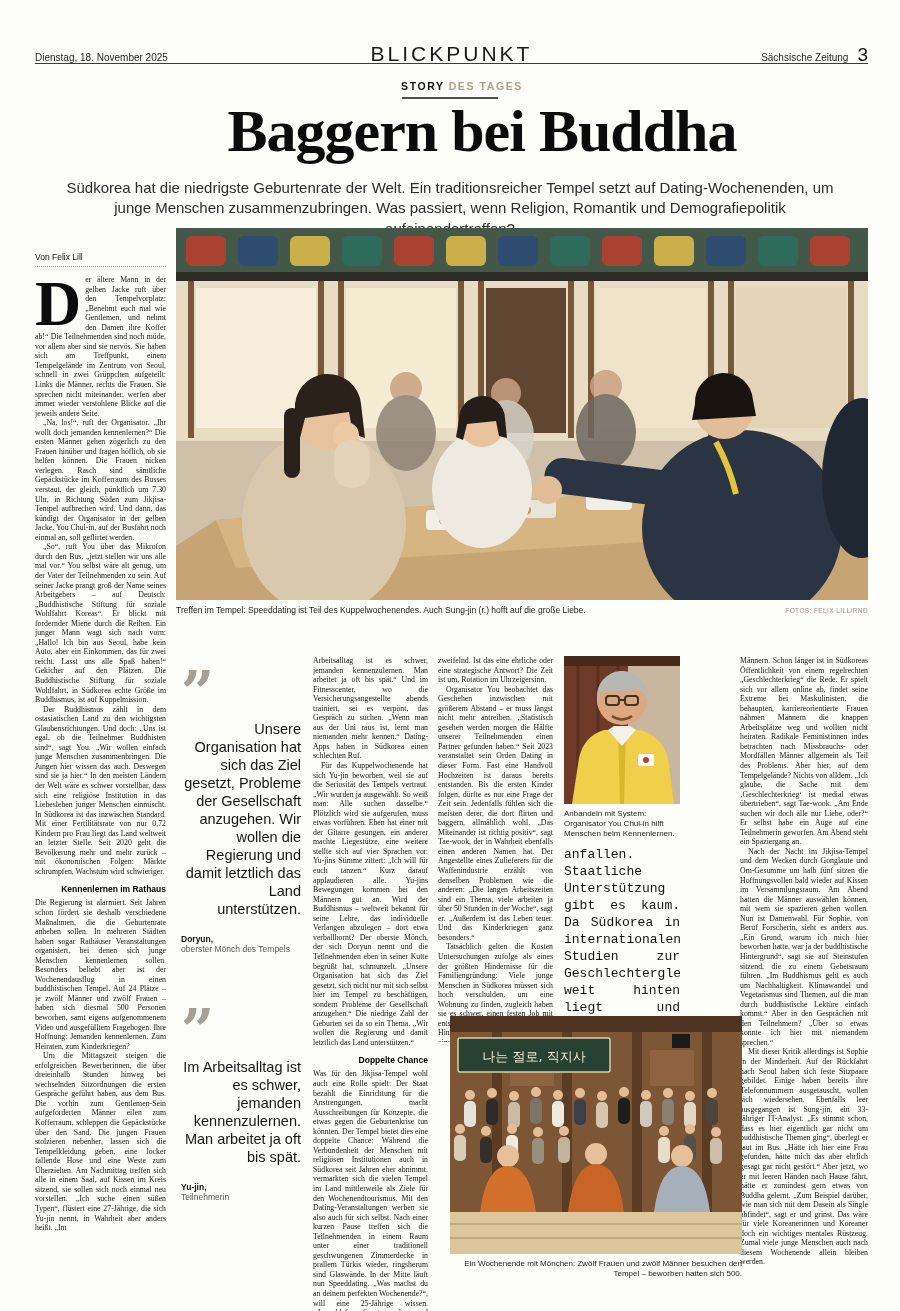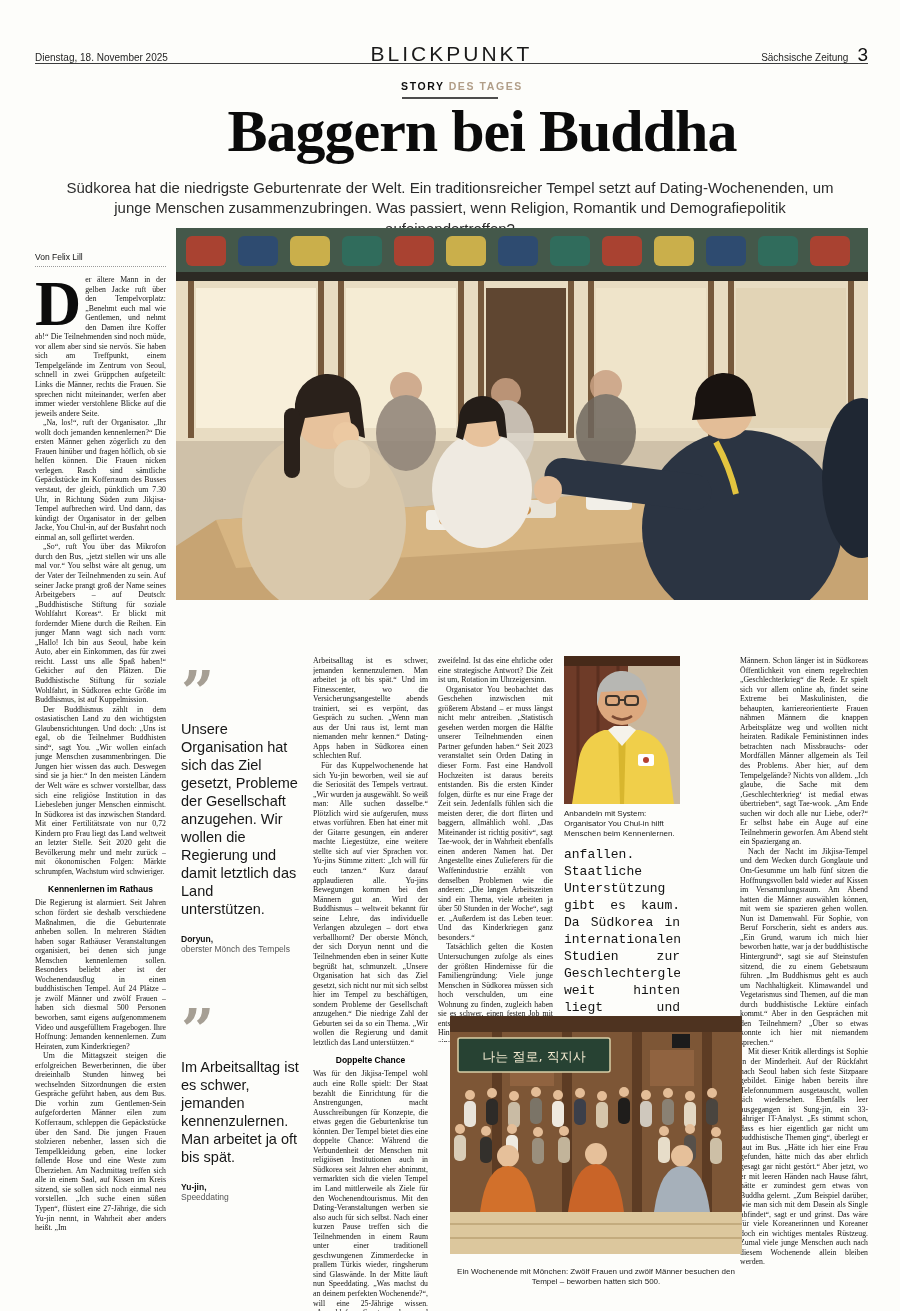--- a/index.html
+++ b/index.html
@@ -27,39 +27,39 @@
   .txtcol p.ind{text-indent:8px;}
   .col1{left:35px;top:222px;width:131px;height:1080px;}
   .colB{left:313px;top:626px;width:115px;height:682px;}
   .colC{left:438px;top:626px;width:115px;height:386px;}
   .colD{left:564px;top:626px;width:116px;height:392px;}
   .colD p{font-size:13px;line-height:17px;font-family:Liberation Mono, monospace;}
   .colE{left:740px;top:626px;width:128px;height:682px;}
 
   .byline{font:8.5px "Liberation Sans",sans-serif;color:#111;padding-bottom:4px;border-bottom:1px dotted #9b9b9b;margin-bottom:8px;}
   .dc{float:left;font:700 64px/50px "Liberation Serif",serif;padding:4px 4px 0 0;color:#0c0c0c;}
-  .xh{font:700 8.5px "Liberation Sans",sans-serif;text-align:center;margin:8px 0 4px;color:#000;}
+  .xh{font:700 8.5px "Liberation Sans",sans-serif;text-align:right;margin:8px 0 4px;color:#000;}
 
   
   .quotes{position:absolute;left:181px;top:672px;width:120px;}
   .quoteblk+.quoteblk{margin-top:56px;}
   .qmark{display:block;font:700 58px/40px "DejaVu Serif",serif;color:#a69f94;height:36px;}
-  .qtext{font:14.5px/18px "Liberation Sans",sans-serif;color:#161616;margin:12px 0 16px;}
+  .qtext{font:14.5px/18px "Liberation Sans",sans-serif;color:#161616;margin:12px 0 16px;text-align:right;}
   .qname{font:700 8.5px "Liberation Sans",sans-serif;color:#111;}
   .qrole{font:8.5px "Liberation Sans",sans-serif;color:#565656;}
 
   
   figure{margin:0;padding:0;}
   .main-photo{position:absolute;left:176px;top:228px;width:692px;height:372px;}
   .cap-row{position:absolute;left:176px;top:605px;width:692px;display:flex;justify-content:space-between;align-items:flex-start;}
   .cap{font:8.5px/11px "Liberation Sans",sans-serif;color:#1b1b1b;}
   .credit{font:6.5px "Liberation Sans",sans-serif;color:#97908a;letter-spacing:.4px;white-space:nowrap;margin-left:24px;padding-top:2px;}
   .pcap{font:8px/10px "Liberation Sans",sans-serif;color:#1b1b1b;margin:5px 0 7px;text-align:left;}
   .group-photo{position:absolute;left:438px;top:1016px;width:292px;padding-left:12px;}
-  .gcap{font:8px/10px "Liberation Sans",sans-serif;color:#1b1b1b;margin-top:13px;text-align:center;}
+  .gcap{font:8px/10px "Liberation Sans",sans-serif;color:#1b1b1b;margin-top:5px;text-align:right;}
   svg{display:block;}
   .skin{fill:#e4bd97;}
 </style>
 </head>
 <body>
 
 <div class="page">
 
   <header class="masthead">
     <span class="m-date">Dienstag, 18. November 2025</span>
@@ -167,33 +167,37 @@
       <circle cx="548" cy="182" r="29" fill="#e3bd97"></circle>
       <path d="M519,176 a29,29 0 0 1 58,-4 l3,16 -64,4 z" fill="#191310"></path>
       <rect x="368" y="238" width="168" height="36" rx="18" transform="rotate(7 452 256)" fill="#2b3442"></rect>
       <circle cx="372" cy="262" r="14" fill="#e3bd97"></circle>
       <path d="M540,214 q14,26 20,52" stroke="#e3c43f" stroke-width="6" fill="none"></path>
 
       <ellipse cx="686" cy="250" rx="40" ry="80" fill="#1f2733"></ellipse>
     </svg>
   </figure>
 
+  <div class="cap-row">
+    <span class="cap">Treffen im Tempel: Speeddating ist Teil des Kuppelwochenendes. Auch Sung-jin (r.) hofft auf die große Liebe.</span>
+    <span class="credit">FOTOS: FELIX LILL/RND</span>
+  </div>
 
   <div class="quotes">
     <div class="quoteblk">
       <span class="qmark">”</span>
       <div class="qtext">Unsere Organisation hat sich das Ziel gesetzt, Probleme der Gesellschaft anzugehen. Wir wollen die Regierung und damit letztlich das Land unterstützen.</div>
       <div class="qname">Doryun,</div>
       <div class="qrole">oberster Mönch des Tempels</div>
     </div>
     <div class="quoteblk">
       <span class="qmark">”</span>
       <div class="qtext">Im Arbeitsalltag ist es schwer, jemanden kennenzulernen. Man arbeitet ja oft bis spät.</div>
       <div class="qname">Yu-jin,</div>
-      <div class="qrole">Speeddating</div>
+      <div class="qrole">Teilnehmerin</div>
     </div>
   </div>
 
   <div class="txtcol colB">
     <p>Arbeitsalltag ist es schwer, jemanden kennenzulernen. Man arbeitet ja oft bis spät.“ Und im Fitnesscenter, wo die Versicherungsangestellte abends trainiert, sei es verpönt, das Gespräch zu suchen. „Wenn man aus der Uni raus ist, lernt man niemanden mehr kennen.“ Dating-Apps haben in Südkorea einen schlechten Ruf.</p>
     <p class="ind">Für das Kuppelwochenende hat sich Yu-jin beworben, weil sie auf die Seriosität des Tempels vertraut. „Wir wurden ja ausgewählt. So weiß man: Alle suchen dasselbe.“ Plötzlich wird sie aufgerufen, muss etwas vorführen. Eben hat einer mit der Gitarre gesungen, ein anderer machte Liegestütze, eine weitere stellte sich auf vier Sprachen vor. Yu-jins Stimme zittert: „Ich will für euch tanzen.“ Kurz darauf applaudieren alle. Yu-jins Bewegungen kommen bei den Männern gut an. Wird der Buddhismus – weltweit bekannt für seine Lehre, das individuelle Verlangen abzulegen – dort etwa verballhornt? Der oberste Mönch, der sich Doryun nennt und die Teilnehmenden eben in seiner Kutte begrüßt hat, schmunzelt. „Unsere Organisation hat sich das Ziel gesetzt, sich nicht nur mit sich selbst hier im Tempel zu beschäftigen, sondern Probleme der Gesellschaft anzugehen.“ Die niedrige Zahl der Geburten sei da so ein Thema. „Wir wollen die Regierung und damit letztlich das Land unterstützen.“</p>
     <h3 class="xh">Doppelte Chance</h3>
     <p>Was für den Jikjisa-Tempel wohl auch eine Rolle spielt: Der Staat bezahlt die Einrichtung für die Anstrengungen, macht Ausschreibungen für Konzepte, die etwas gegen die Geburtenkrise tun könnten. Der Tempel bietet dies eine doppelte Chance: Während die Verbundenheit der Menschen mit religiösen Institutionen auch in Südkorea seit Jahren eher abnimmt, vermarkten sich die vielen Tempel im Land mittlerweile als Ziele für den Wochenendtourismus. Mit den Dating-Veranstaltungen werben sie also auch für sich selbst. Nach einer kurzen Pause treffen sich die Teilnehmenden in einem Raum unter einer traditionell geschwungenen Zimmerdecke in prallem Türkis wieder, ringsherum sind Glaswände. In der Mitte läuft nun Speeddating. „Was machst du an deinem perfekten Wochenende?“, will eine 25-Jährige wissen. „Ausschlafen, Sport machen und dann ein gutes Buch lesen“, behauptet ihr 32-jähriges Gegenüber. Die Fragende blickt</p>
   </div>
 

